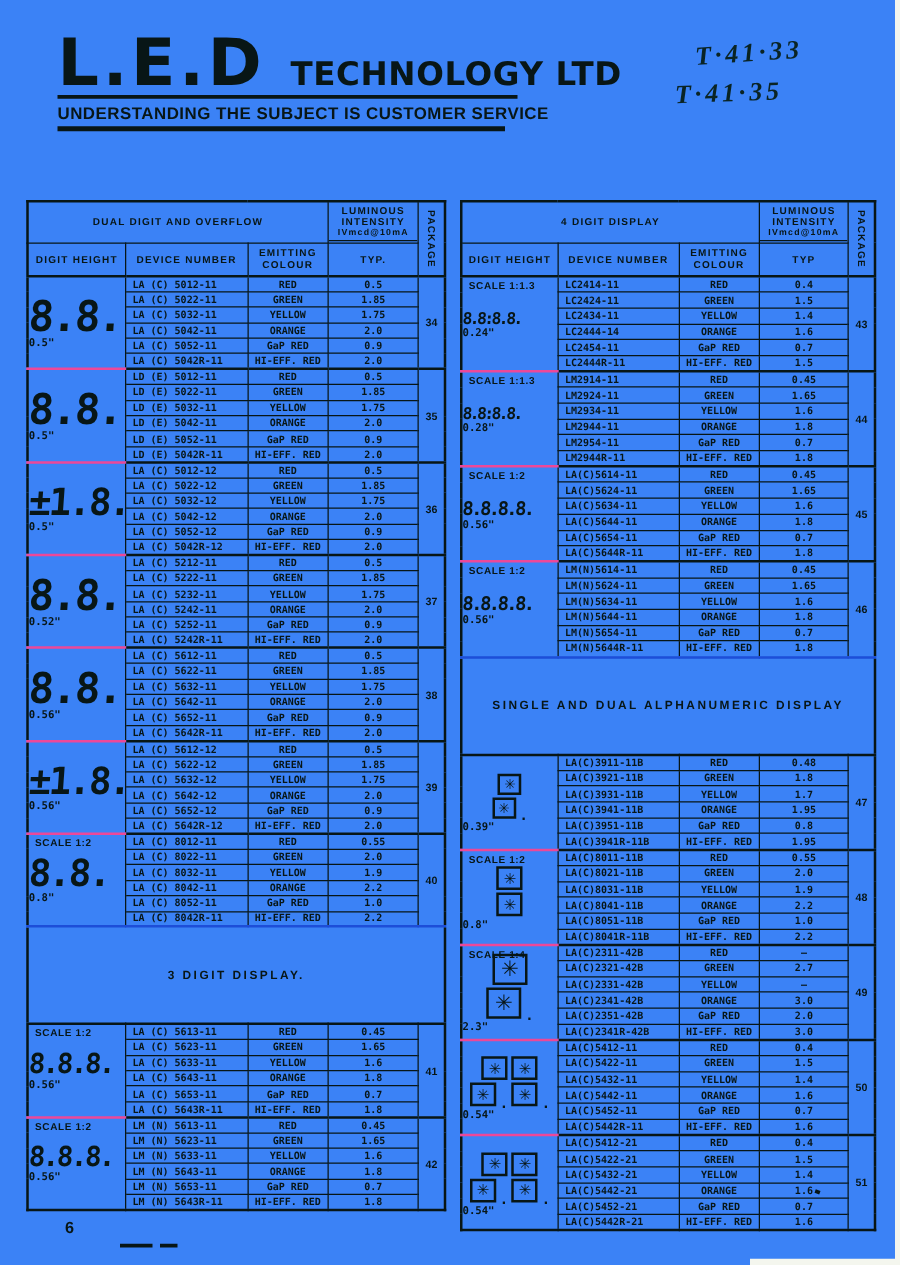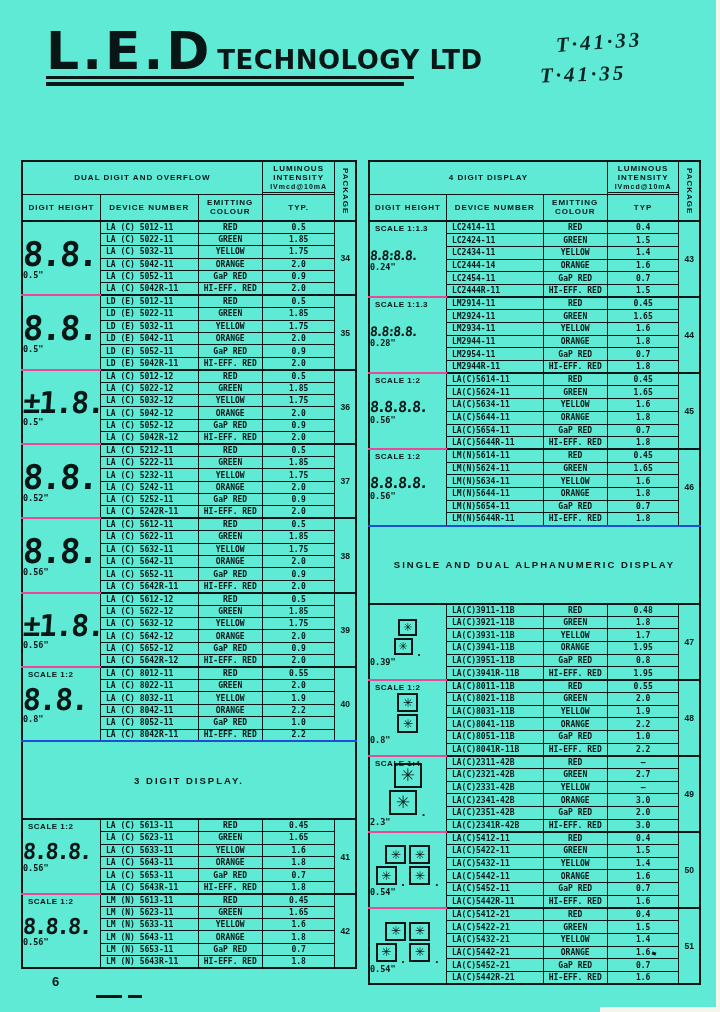--- a/index.html
+++ b/index.html
@@ -1,22 +1,22 @@
 <!DOCTYPE html>
 <html><head>
 <meta charset="utf-8">
 <style>
   html,body{margin:0;padding:0;background:#d8d8d0;}
-  .page{position:relative;width:720px;height:1012px;background:#5eead4;overflow:hidden;
+  .page{position:relative;width:720px;height:1012px;background:#3b82f6;overflow:hidden;
         font-family:"Liberation Sans",sans-serif;color:#081616;}
   
   .brand{position:absolute;left:46px;top:30px;}
   .brand-row{display:flex;align-items:flex-end;}
   .logo-led{font-family:"DejaVu Sans",sans-serif;font-size:52px;font-weight:900;line-height:.82;letter-spacing:3px;}
-  .logo-rest{font-family:"DejaVu Sans",sans-serif;font-size:26px;font-weight:900;letter-spacing:0.5px;margin-left:5px;line-height:1;}
+  .logo-rest{font-family:"DejaVu Sans",sans-serif;font-size:26px;font-weight:900;letter-spacing:0.5px;margin-left:20px;line-height:1;}
   .brand-underline{width:368px;height:3px;background:#081616;margin-top:3px;}
   .tagline{font-size:13.5px;font-weight:900;letter-spacing:0.4px;margin-top:4px;white-space:nowrap;}
   .tagline-underline{width:358px;height:4px;background:#081616;margin-top:3px;}
   .handnote{position:absolute;font-family:"Liberation Serif",serif;font-style:italic;font-weight:bold;
             font-size:21px;letter-spacing:3px;color:#0a2424;}
   .hn1{left:556px;top:30px;transform:rotate(-4deg);}
   .hn2{left:540px;top:62px;transform:rotate(-2deg);}
   
   .tables{position:absolute;left:21px;top:160px;display:flex;gap:11px;align-items:flex-start;}
   table.cat-table{border-collapse:collapse;table-layout:fixed;background:transparent;}
@@ -69,20 +69,21 @@
 <body>
 
 <div class="page">
 
   <div class="brand">
     <div class="brand-row">
       <span class="logo-led">L.E.D</span>
       <span class="logo-rest">TECHNOLOGY LTD</span>
     </div>
     <div class="brand-underline"></div>
+    <div class="tagline">UNDERSTANDING THE SUBJECT IS CUSTOMER SERVICE</div>
     <div class="tagline-underline"></div>
   </div>
 
   <div class="handnote hn1">T·41·33</div>
   <div class="handnote hn2">T·41·35</div>
 
   <div class="tables">
     <table class="cat-table" data-table="dual-digit">
         <colgroup>
           <col style="width: 78px;">

